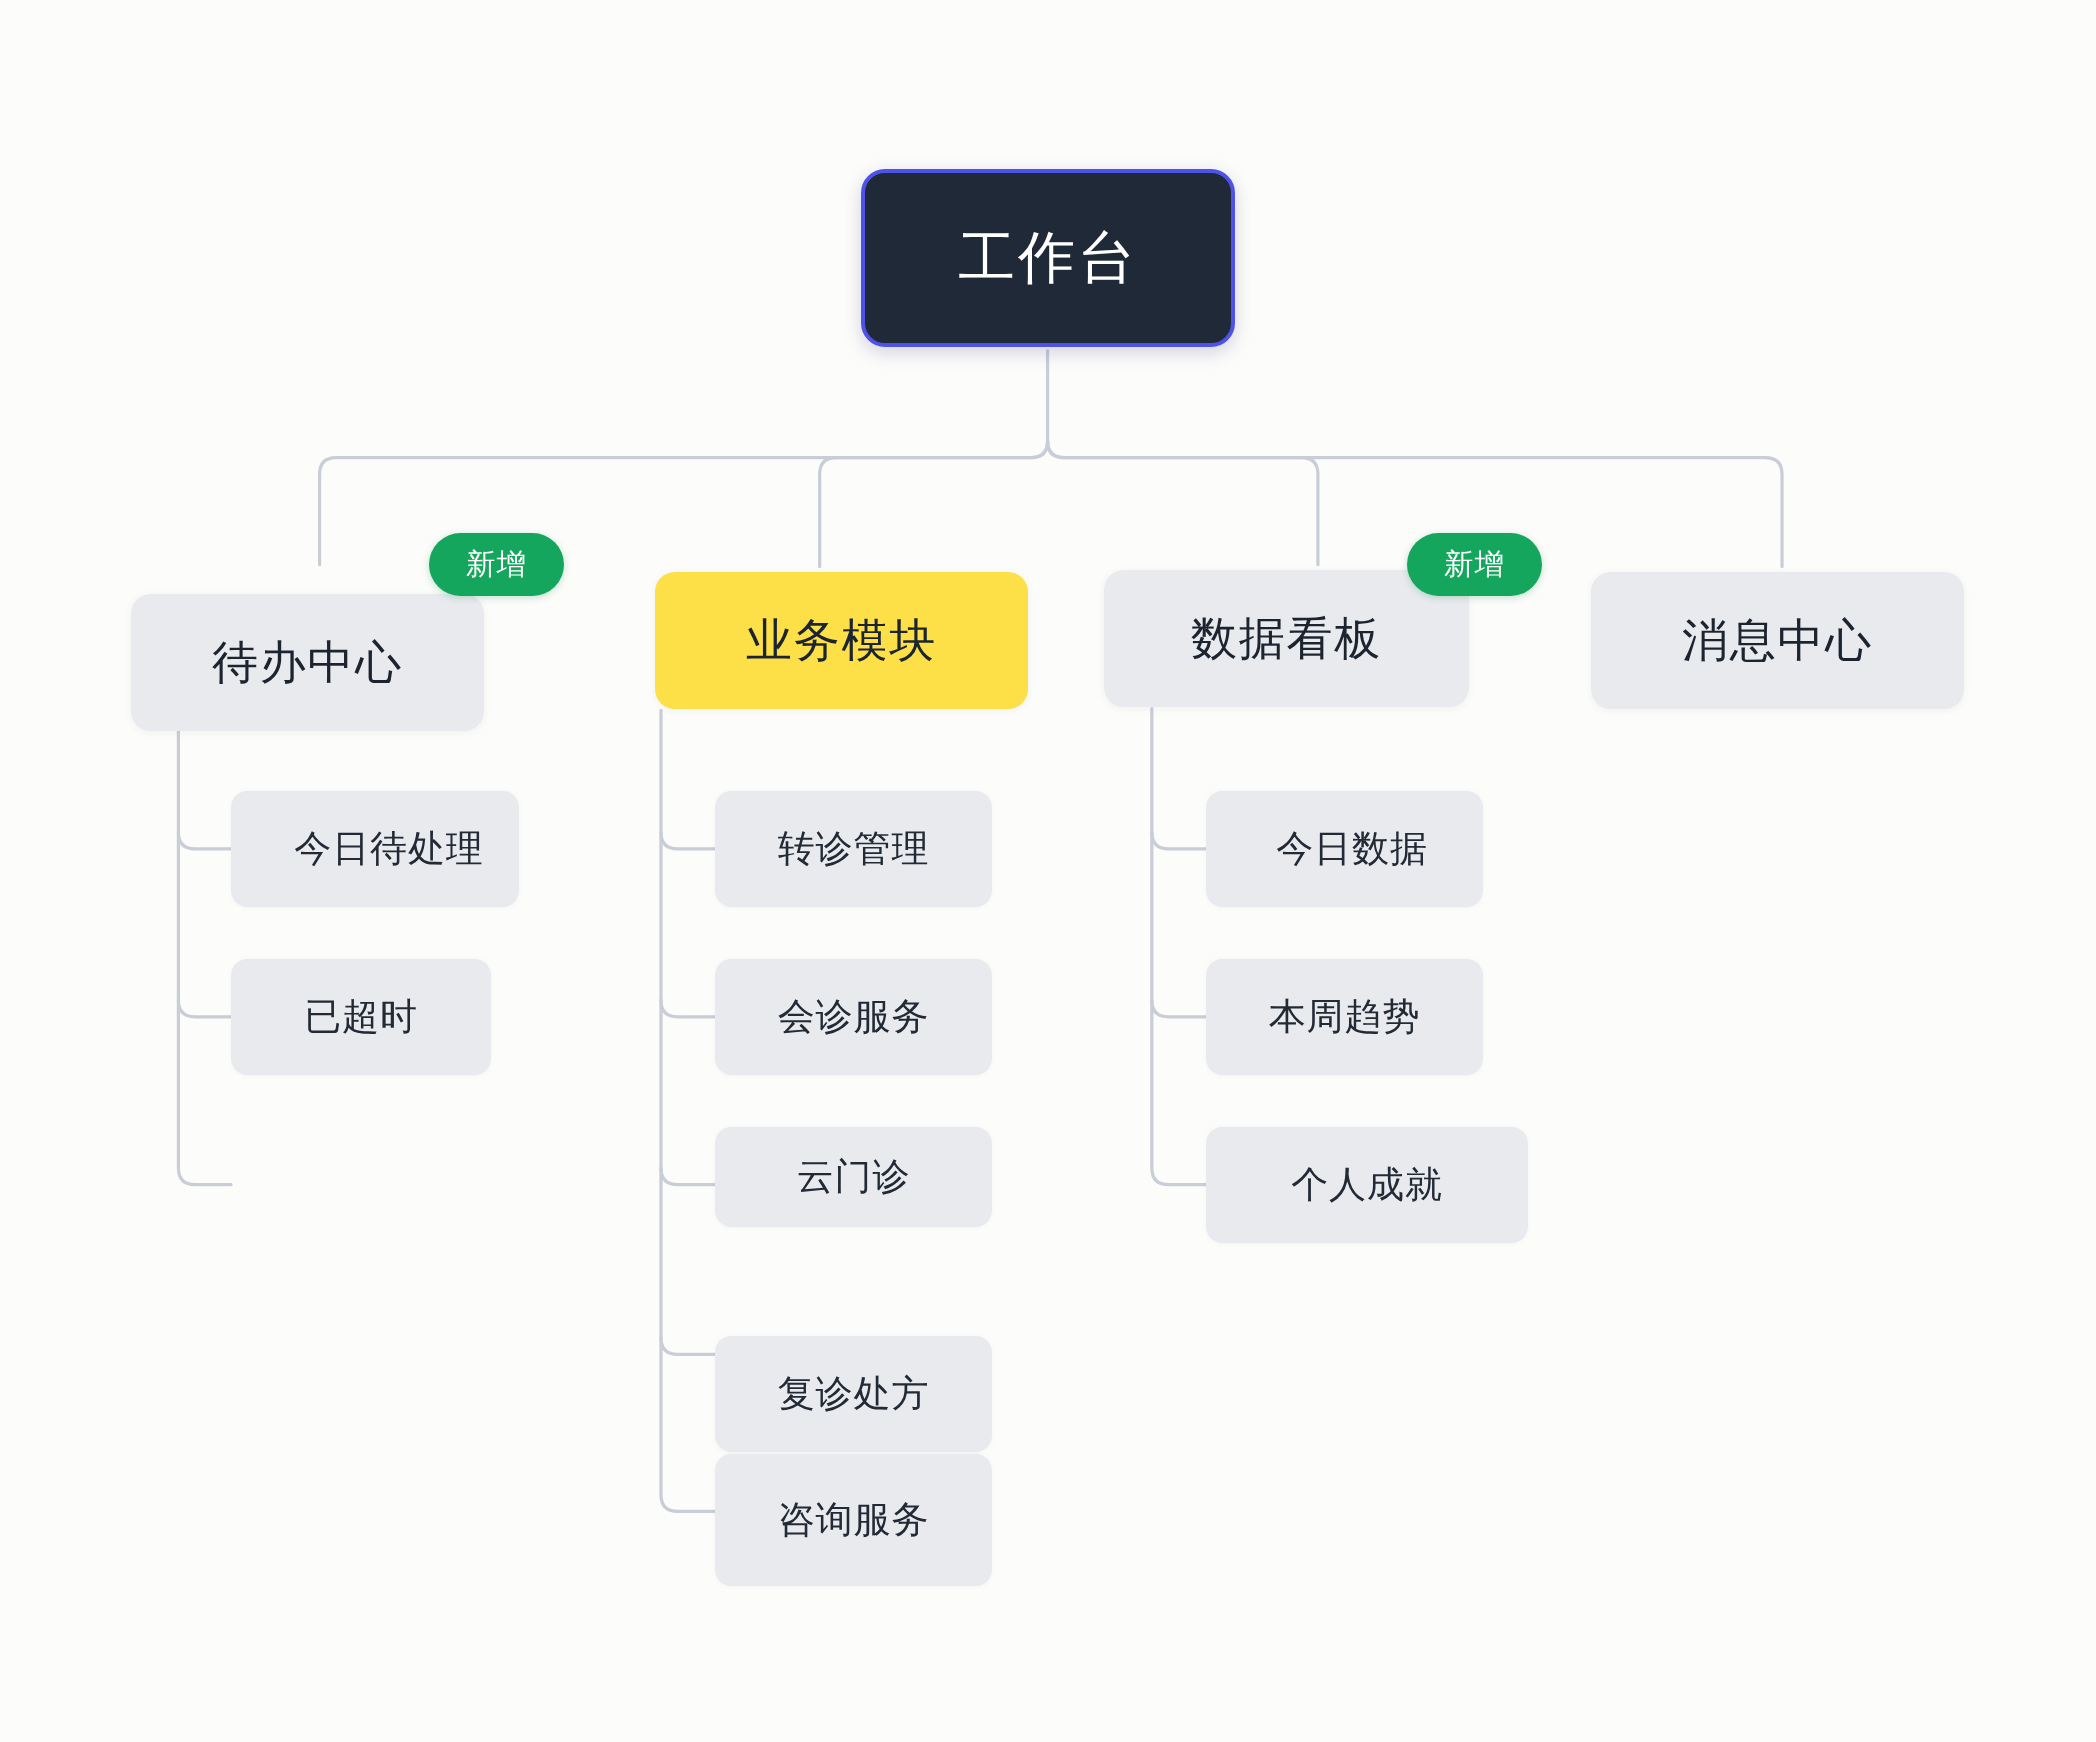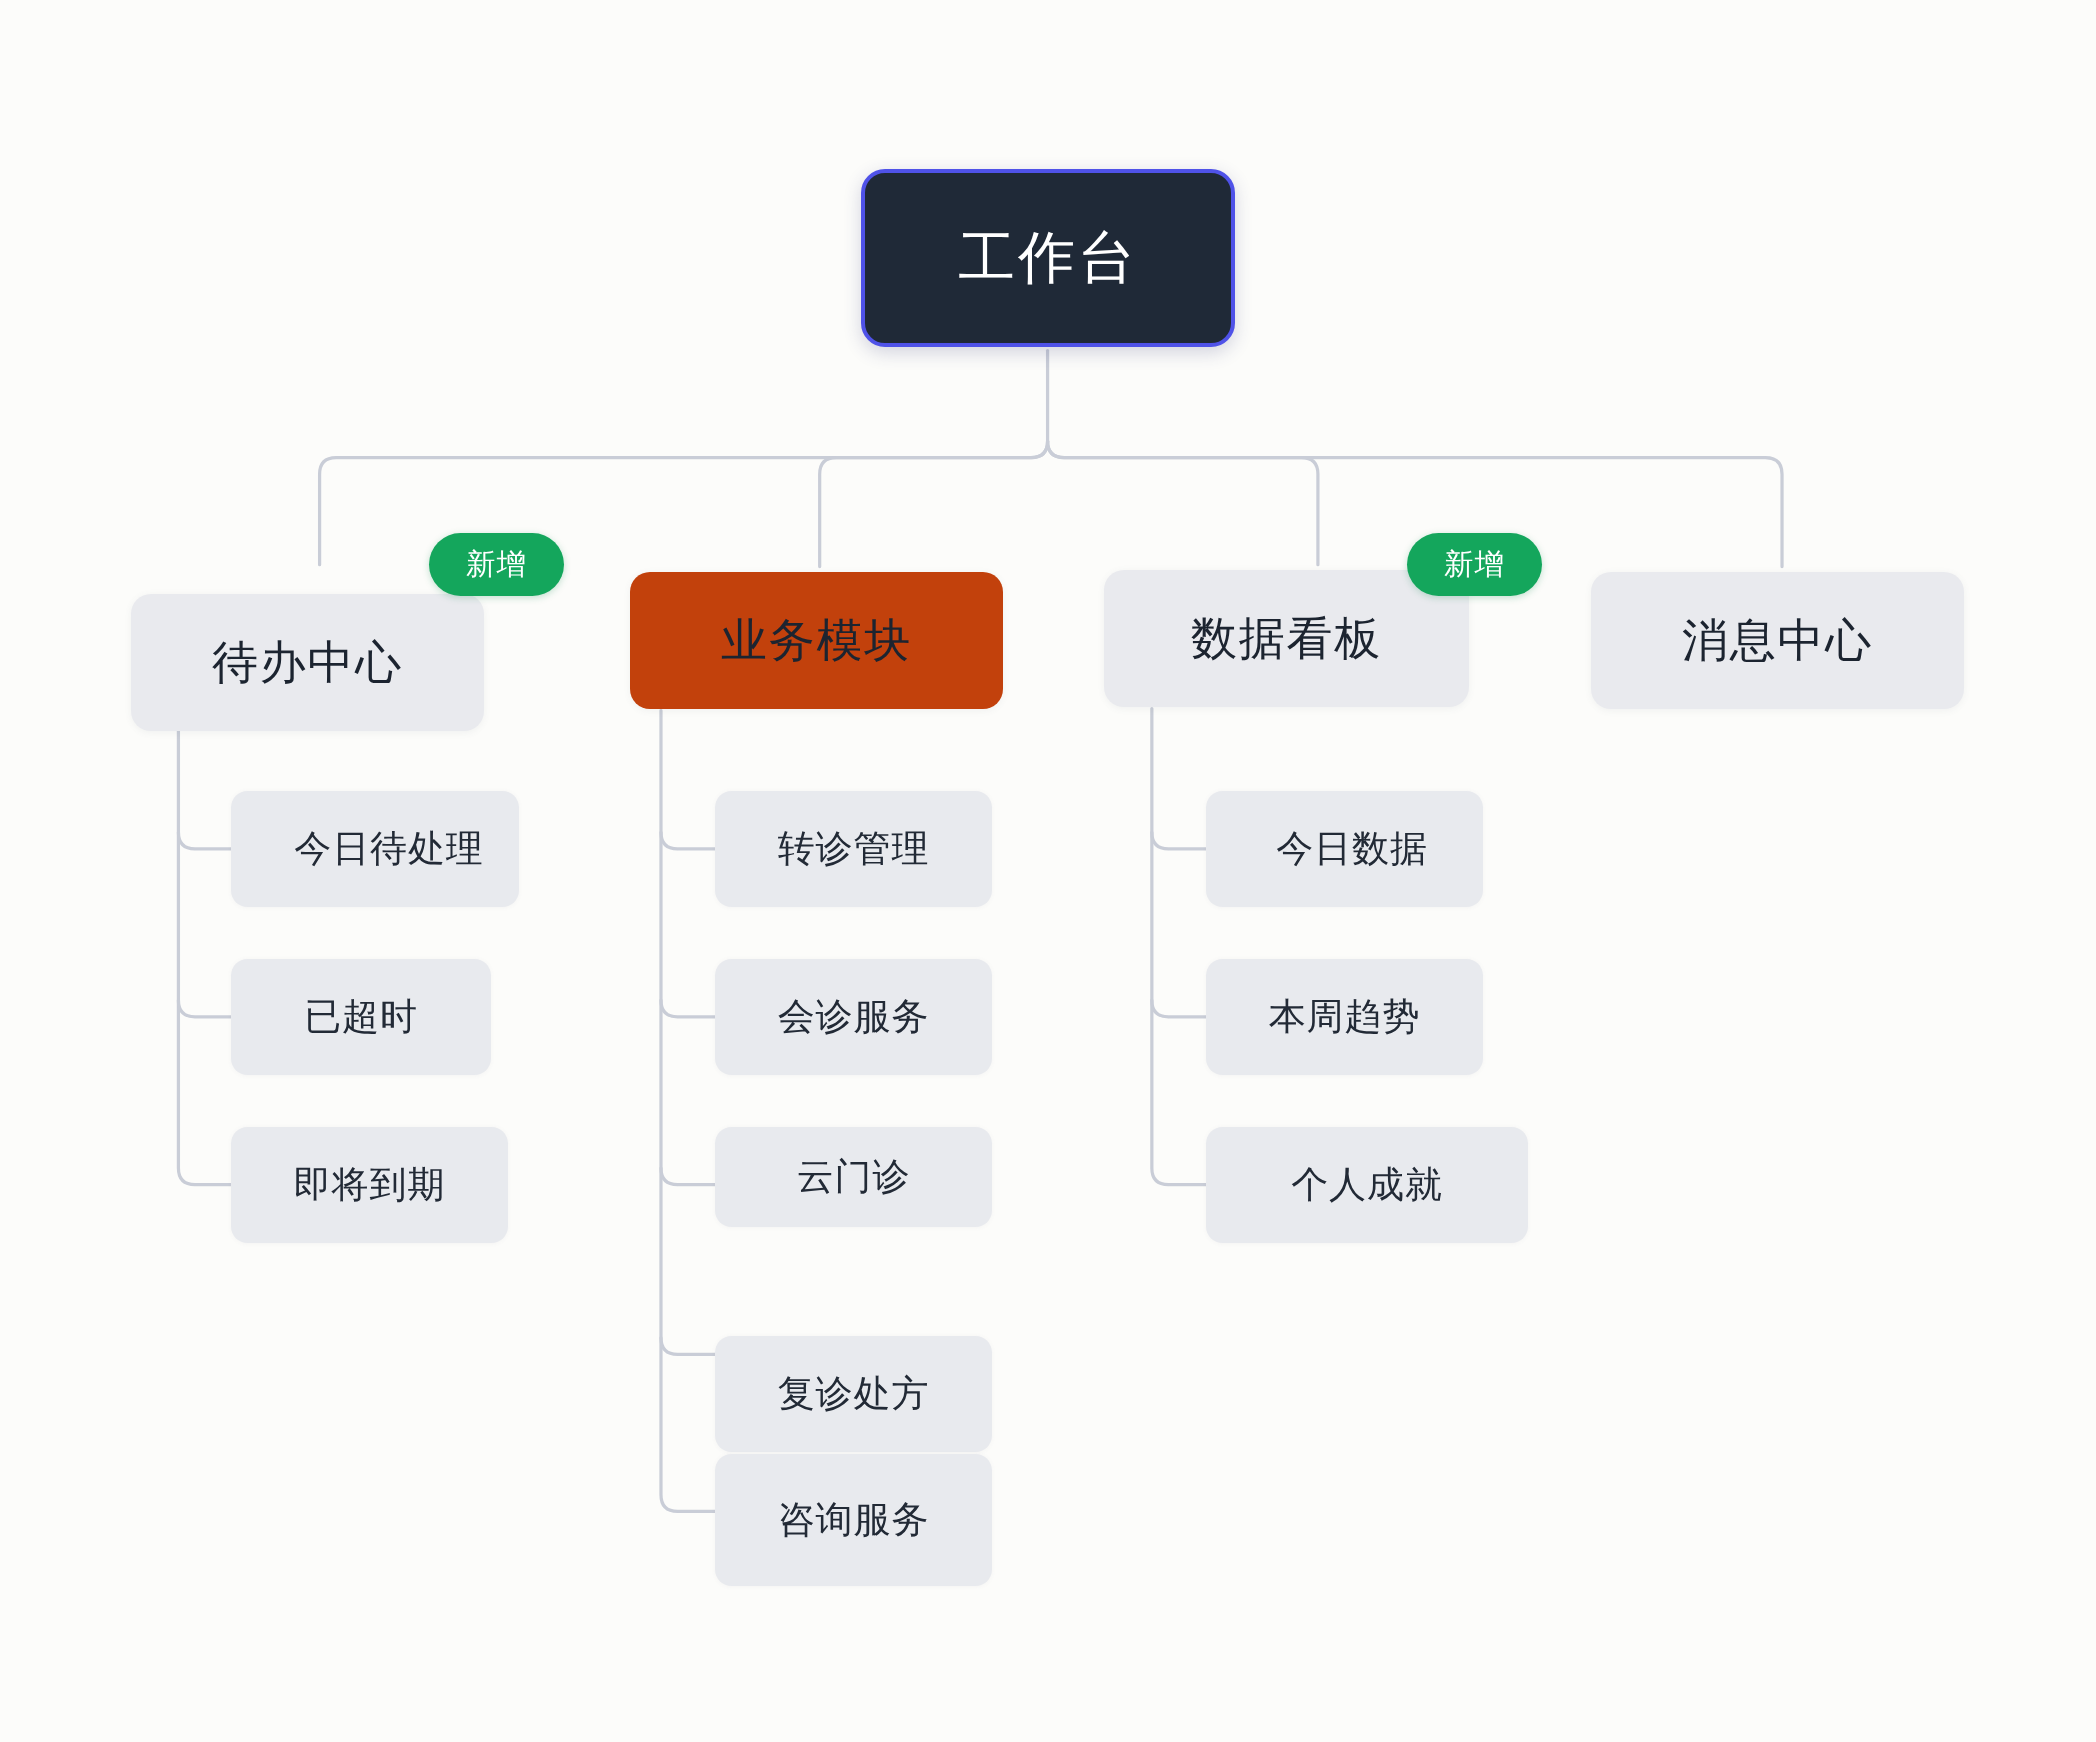--- a/index.html
+++ b/index.html
@@ -59,21 +59,22 @@
   
   .node.lvl2 {
     background: #e9eaee;
     border-radius: 20px;
     color: #1c2430;
     font-size: 46px;
     letter-spacing: 1.8px;
     box-shadow: 0 1.8px 7.4px rgba(90, 95, 120, 0.07);
   }
   .node.lvl2.highlight {
-    background: #c2410c;
+    background: #fde047;
+    margin-left: 25px;
   }
 
   
   .node.lvl3 {
     background: #e8eaee;
     border-radius: 16.6px;
     color: #222a36;
     font-size: 37px;
     letter-spacing: 0.9px;
     box-shadow: 0 0.9px 4.6px rgba(90, 95, 120, 0.05);
@@ -153,23 +154,20 @@
   <div class="node lvl2" style="left:1591px; top:572px; width:373px; height:137px;">
     <span>消息中心</span>
   </div>
 
   <div class="node lvl3" style="left:231px; top:791px; width:288px; height:116px;padding-left:28px;">
     <span>今日待处理</span>
   </div>
   <div class="node lvl3" style="left:231px; top:959px; width:260px; height:116px;">
     <span>已超时</span>
   </div>
-  <div class="node lvl3" style="left:231px; top:1127px; width:277px; height:116px;">
-    <span>即将到期</span>
-  </div>
 
   <div class="node lvl3" style="left:715px; top:791px; width:277px; height:116px;">
     <span>转诊管理</span>
   </div>
   <div class="node lvl3" style="left:715px; top:959px; width:277px; height:116px;">
     <span>会诊服务</span>
   </div>
   <div class="node lvl3" style="left:715px; top:1127px; width:277px; height:100px;">
     <span>云门诊</span>
   </div>

